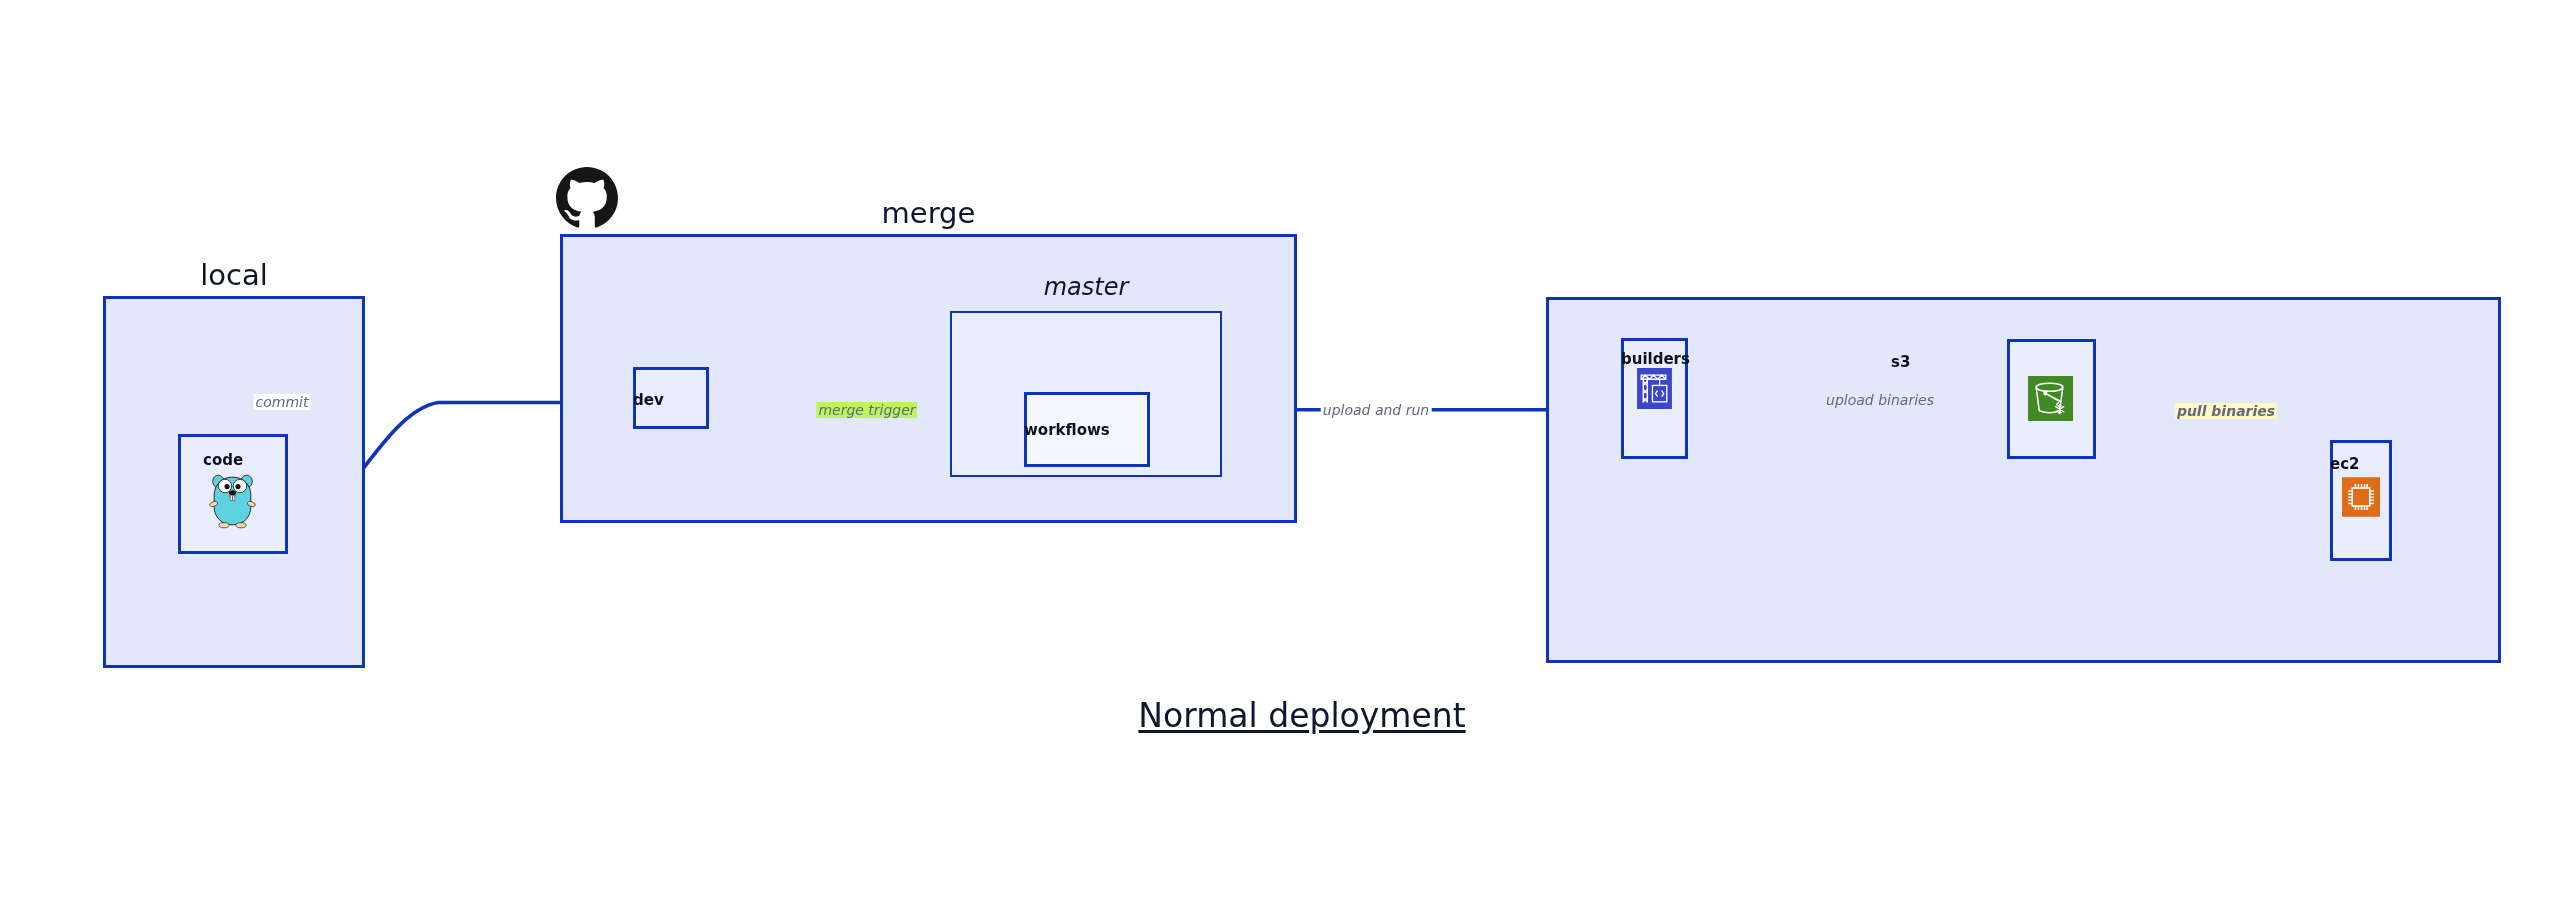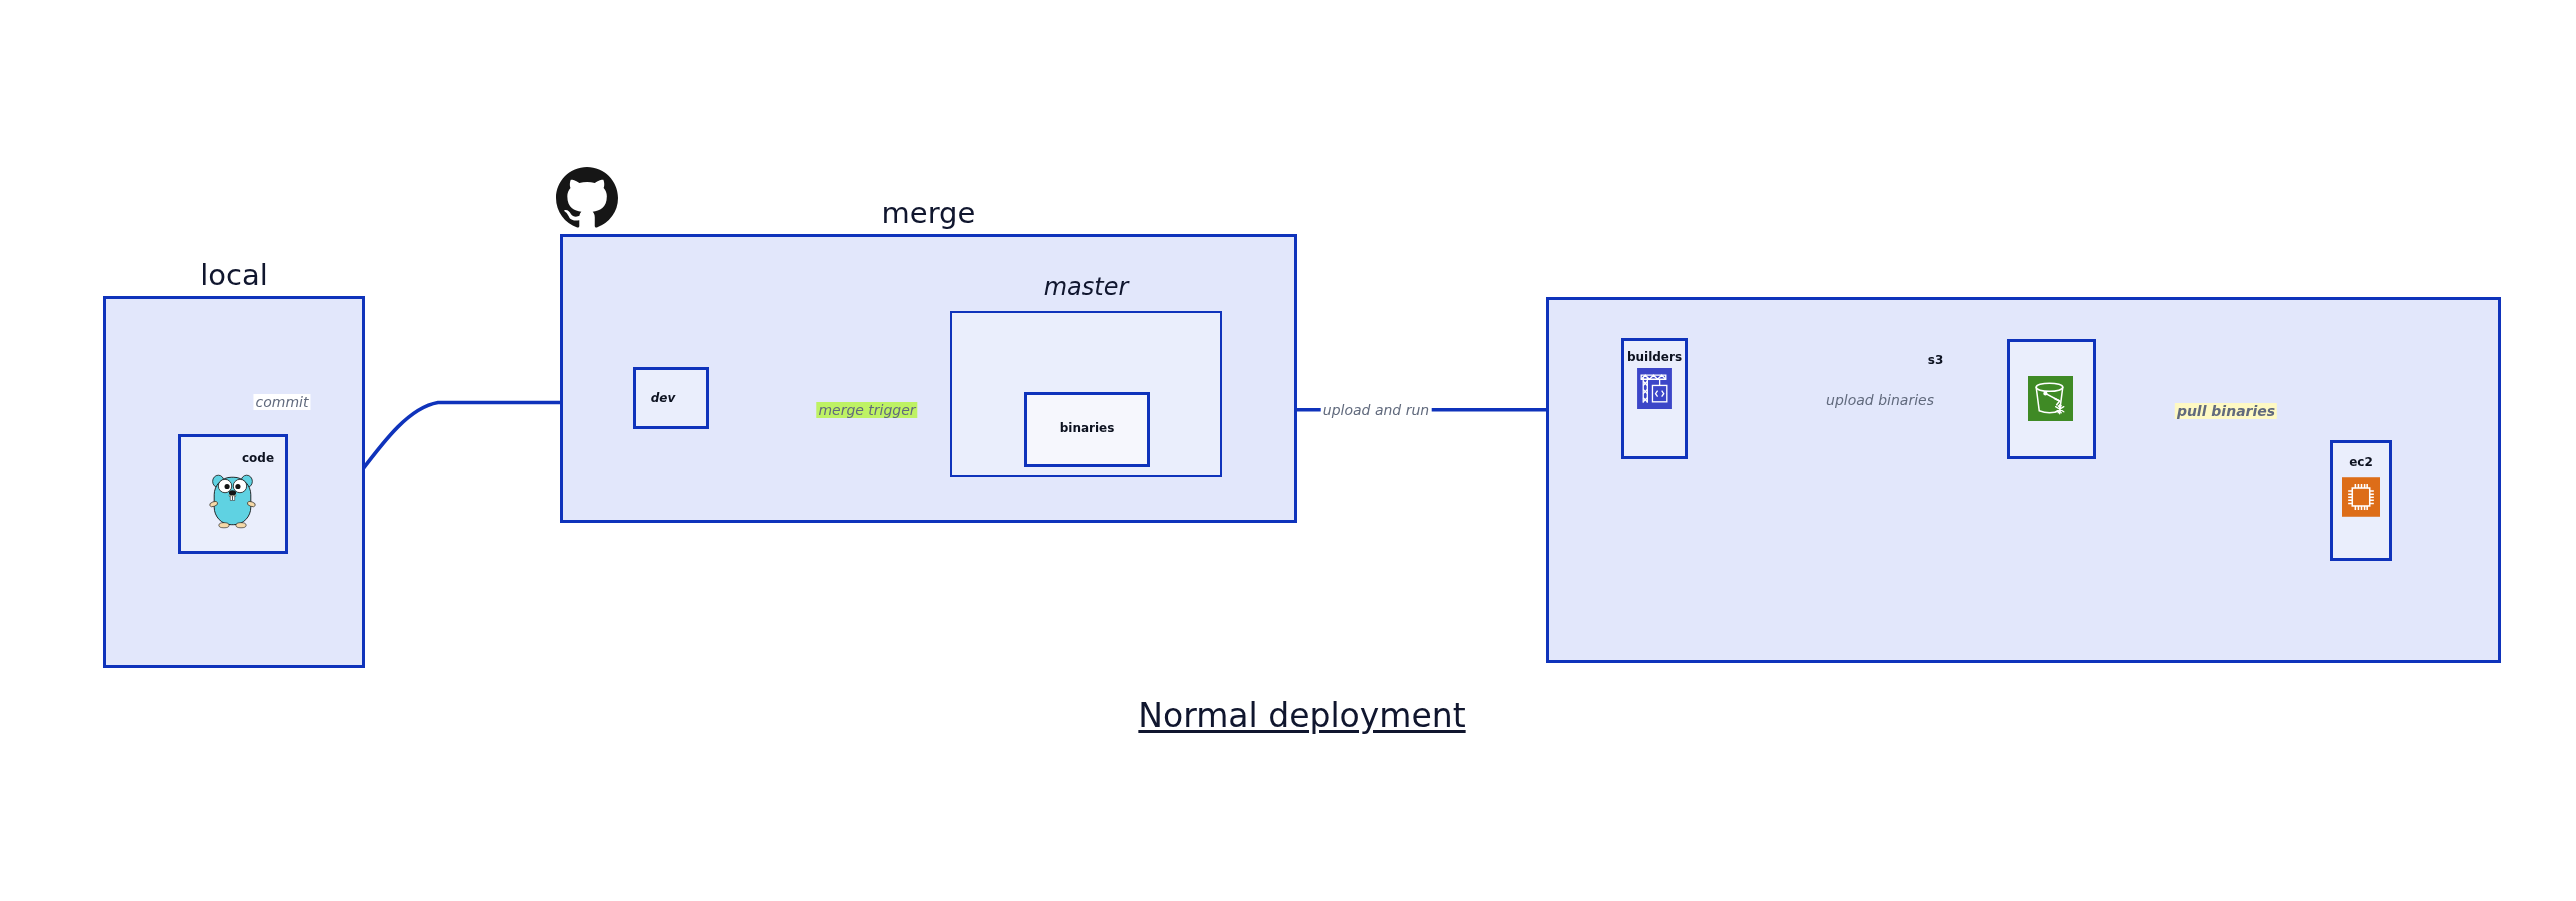--- a/index.html
+++ b/index.html
@@ -45,24 +45,23 @@
     border: 3.1px solid #0f33bb;
     box-sizing: border-box;
   }
   .node.plain {
     background: #f6f7fd;
   }
   .node-label {
     position: absolute;
     left: 0;
     width: 100%;
-    text-align: center;
     color: #0d1220;
     font-weight: 700;
-    font-size: 12px;
+    font-size: 15px;
     font-family: "DejaVu Sans", sans-serif;
     white-space: nowrap;
   }
 
   
   .edge-label {
     position: absolute;
     color: #616a7d;
     font-style: italic;
     font-size: 14px;
@@ -171,24 +170,24 @@
 
       <ellipse cx="11" cy="60" rx="8" ry="4.5" fill="#f5d9a8" stroke="#1b1b1b" stroke-width="1.2" transform="rotate(-20 11 60)"></ellipse>
       <ellipse cx="84" cy="60" rx="8" ry="4.5" fill="#f5d9a8" stroke="#1b1b1b" stroke-width="1.2" transform="rotate(20 84 60)"></ellipse>
 
       <ellipse cx="31" cy="101" rx="10" ry="5" fill="#f5d9a8" stroke="#1b1b1b" stroke-width="1.2"></ellipse>
       <ellipse cx="64" cy="101" rx="10" ry="5" fill="#f5d9a8" stroke="#1b1b1b" stroke-width="1.2"></ellipse>
     </svg>
   </div>
 
   <div class="node" style="left:633px; top:367px; width:76px; height:62px;"></div>
-  <div class="node-label" style="left:633px; top:391px; width:60px;font-style:italic;">dev</div>
+  <div class="node-label" style="left:633px; top:391px; width:60px;">dev</div>
 
   <div class="node plain" style="left:1024px; top:392px; width:126px; height:75px;"></div>
-  <div class="node-label" style="left:1024px; top:421px; width:126px;">binaries</div>
+  <div class="node-label" style="left:1024px; top:421px; width:126px;">workflows</div>
 
   <div class="node" style="left:1621px; top:338px; width:67px; height:121px;"></div>
   <div class="node-label" style="left:1621px; top:350px; width:67px;">builders</div>
   <div class="icon-holder" style="left:1637px; top:368px; width:35px; height:41px;">
     <svg viewBox="0 0 68 80" width="35" height="41" xmlns="http://www.w3.org/2000/svg">
       <rect x="0" y="0" width="68" height="80" fill="#3c46c8"></rect>
       <g stroke="#ffffff" stroke-width="2.6" fill="none">
 
         <path d="M12 18 L12 68"></path>
         <path d="M20 18 L20 68"></path>

